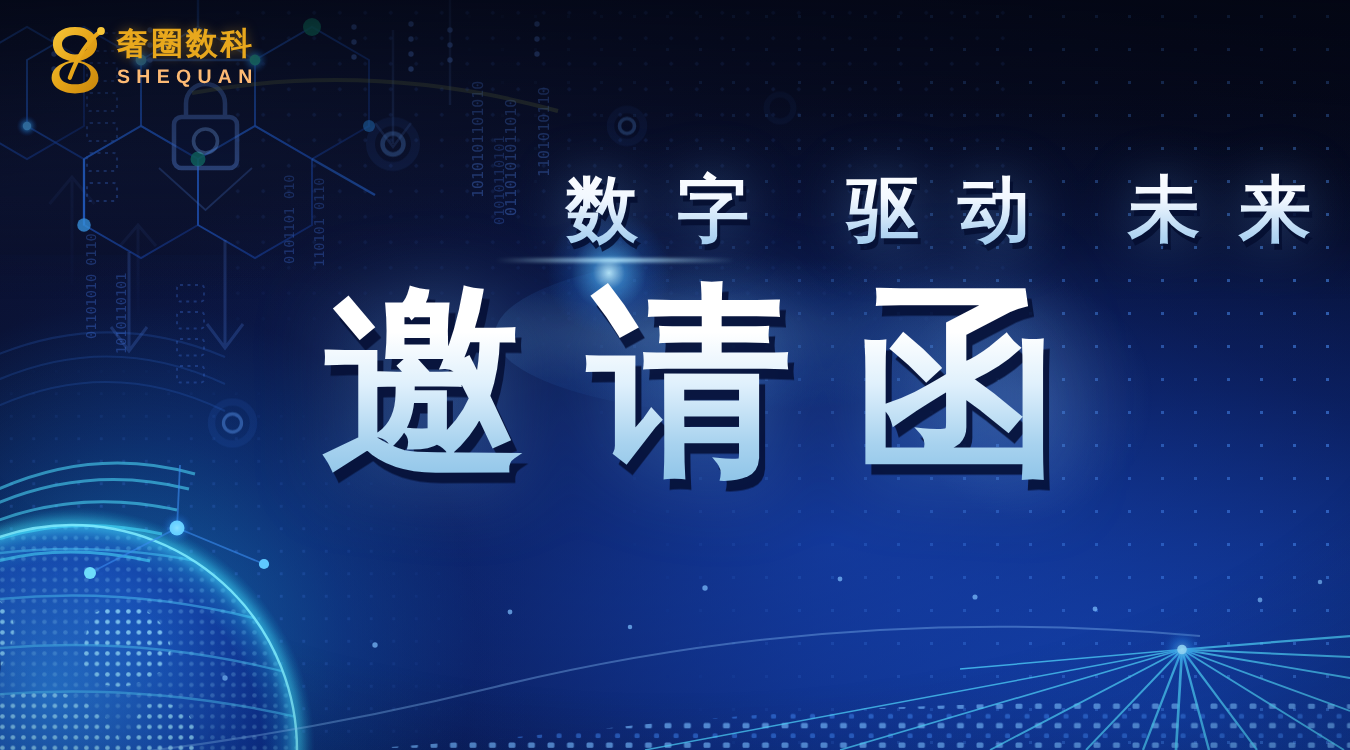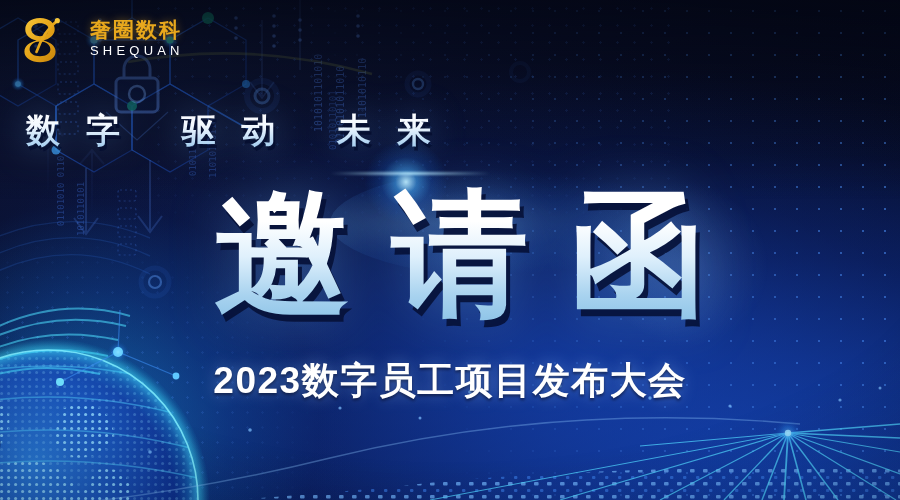--- a/index.html
+++ b/index.html
@@ -71,43 +71,43 @@
     background-size:17px 17px;
     -webkit-mask-image:linear-gradient(180deg, rgba(0,0,0,.85), rgba(0,0,0,0));
             mask-image:linear-gradient(180deg, rgba(0,0,0,.85), rgba(0,0,0,0));
   }
 
   
   .art{position:absolute;inset:0;width:900px;height:500px;}
 
   
   .logo{
-    position:absolute;left:14px;top:12px;
-    display:flex;align-items:center;gap:24px;
+    position:absolute;left:24px;top:12px;
+    display:flex;align-items:center;gap:2px;
     z-index:40;
   }
   .logo-mark{width:52px;height:52px;flex:0 0 52px;}
   .logo-text{display:flex;flex-direction:column;justify-content:center;line-height:1;}
   .logo-cn{
     font-size:21px;font-weight:700;color:#e8a81d;letter-spacing:2px;
     font-family:"Liberation Sans","DejaVu Sans",sans-serif;
     text-shadow:0 0 8px rgba(232,168,29,.40);
   }
   .logo-en{
-    font-size:13px;font-weight:400;color:#ffffff;letter-spacing:4.2px;
+    font-size:13px;font-weight:700;color:#fdba74;letter-spacing:4.2px;
     margin-top:4px;
   }
 
   
   .content{position:absolute;inset:0;z-index:35;}
 
   .kicker{
     position:absolute;left:0;right:0;top:108px;
-    text-align:left;
-    font-size:34px;font-weight:700;
+    text-align:right;
+    font-size:48px;font-weight:700;
     letter-spacing:26px;text-indent:26px;
     font-family:"Liberation Sans","DejaVu Sans",sans-serif;
     background:linear-gradient(180deg,#ffffff 0%,#f2f8ff 38%,#b9d9f4 72%,#8fc2ea 100%);
     -webkit-background-clip:text;background-clip:text;
     color:transparent;-webkit-text-fill-color:transparent;
     filter:drop-shadow(2px 4px 0 rgba(5,14,48,.85)) drop-shadow(0 0 18px rgba(120,190,255,.30));
   }
 
   .headline{
     position:absolute;left:0;right:0;top:186px;
@@ -482,16 +482,15 @@
     </svg>
     <div class="logo-text">
       <div class="logo-cn">奢圈数科</div>
       <div class="logo-en">SHEQUAN</div>
     </div>
   </div>
 
   <div class="content">
     <div class="kicker">数字 驱动 未来</div>
     <div class="headline">邀请函</div>
-    <div class="subtitle">2023数字员工项目发布大会</div>
   </div>
 
 </div>
 
 </body></html>

